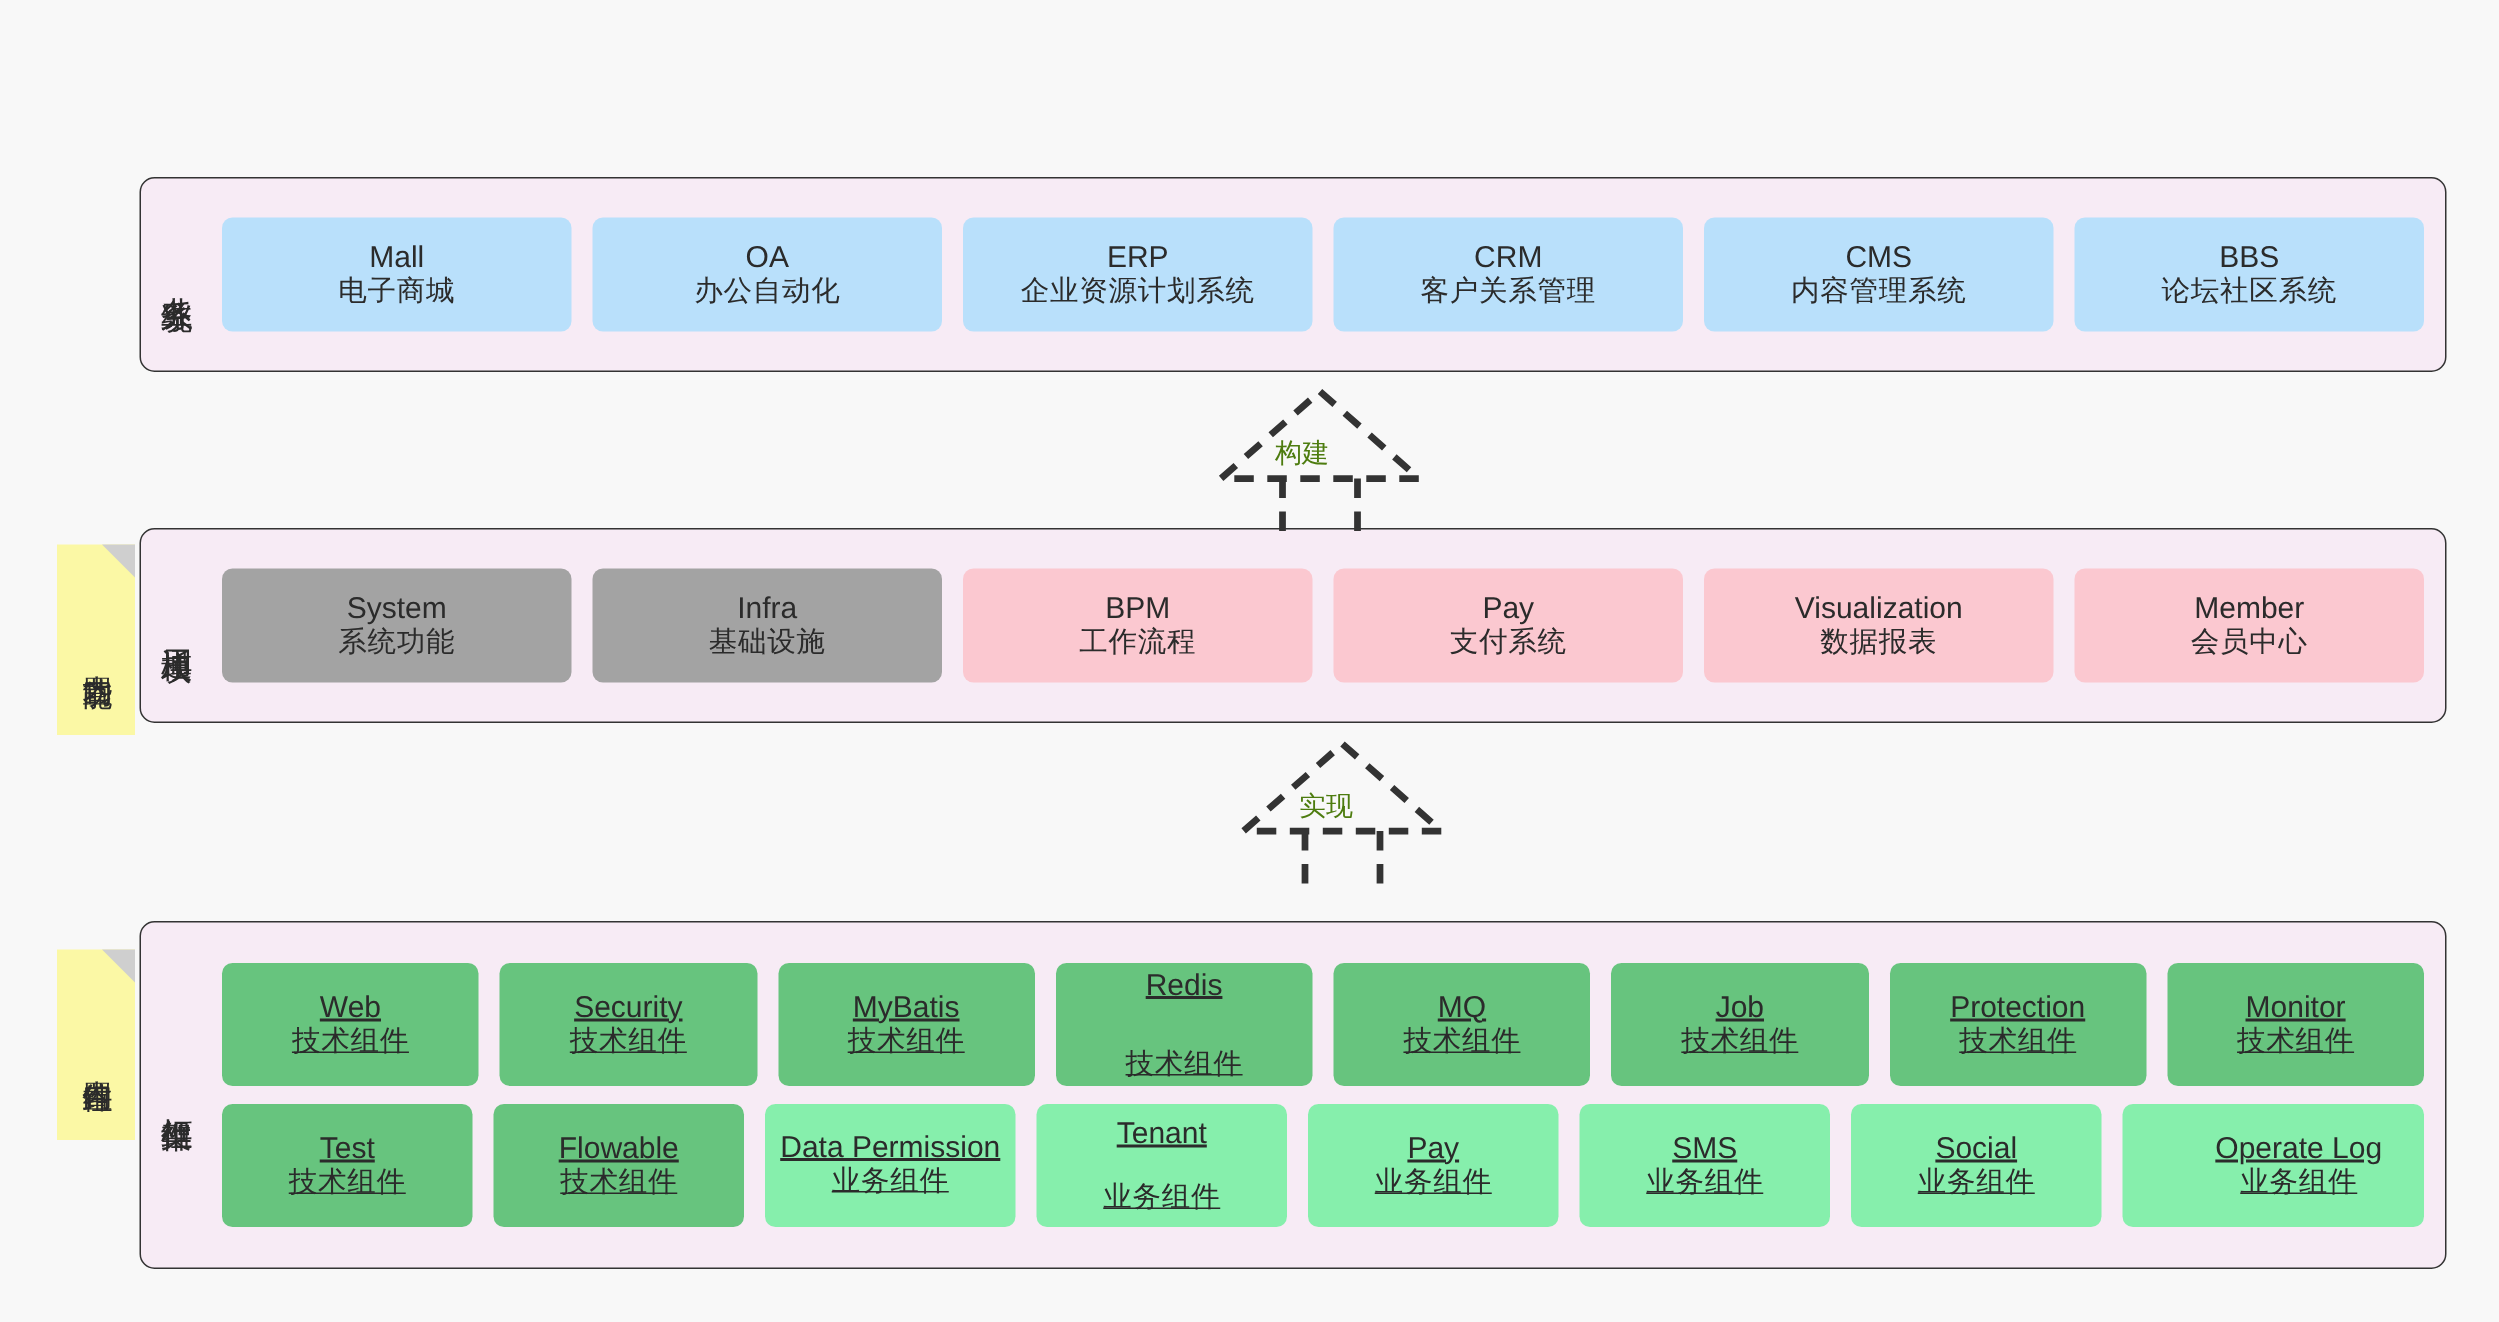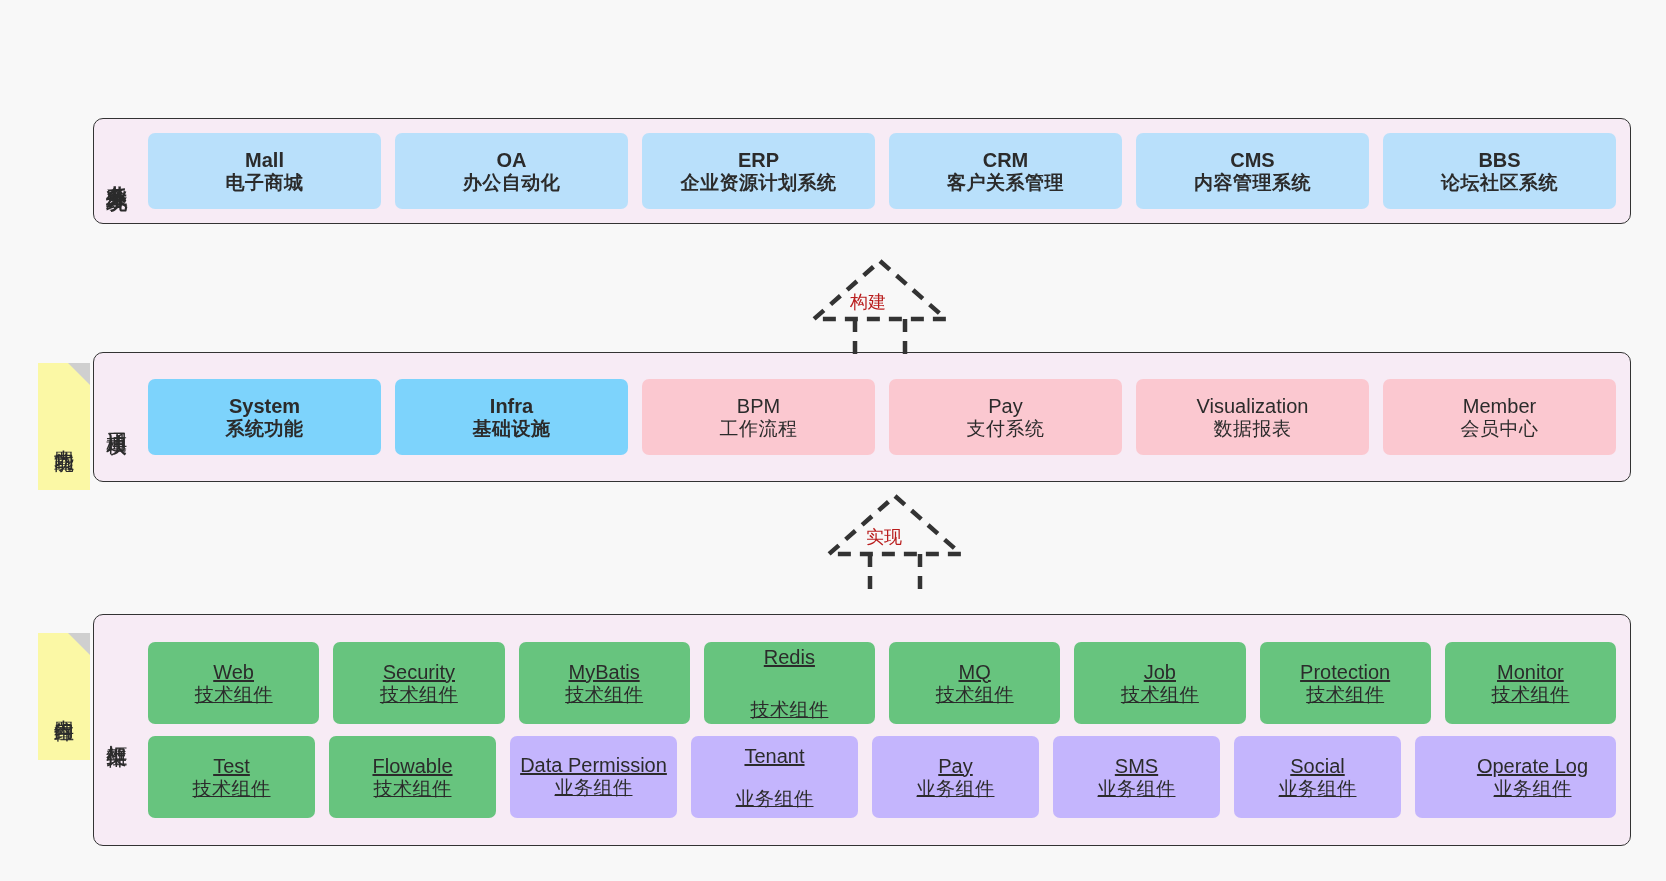--- a/index.html
+++ b/index.html
@@ -91,24 +91,24 @@
   .card .cn {
     font-size: 19px;
     letter-spacing: 0.5px;
   }
   .card.wrap-en .en {
     white-space: normal;
     line-height: 1.12;
   }
 
   .c-blue        { background: #b9e0fb; }
-  .c-red         { background: #7dd3fc; font-weight: bold; }
+  .c-red         { background: #a3a3a3; }
   .c-pink        { background: #fbc8d0; }
   .c-green       { background: #67c47e; }
-  .c-lightgreen  { background: #c4b5fd; }
+  .c-lightgreen  { background: #86efac; }
 
   
   .note {
     position: absolute;
     background: #fbf8a5;
     box-sizing: border-box;
     display: flex;
     align-items: center;
     justify-content: center;
     font-size: 20px;
@@ -131,32 +131,32 @@
   }
 
   
   .uml {
     position: absolute;
     z-index: 2;
   }
   .uml-label {
     position: absolute;
     font-size: 18px;
-    color: #b91c1c;
+    color: #4d7c0f;
     background: transparent;
     white-space: nowrap;
     z-index: 3;
   }
 </style>
 </head>
 <body>
 
 <div id="canvas">
 
-  <div class="layer" id="layer-business-system" style="left:93px; top:118px; width:1538px; height:106px;font-weight:bold;">
+  <div class="layer" id="layer-business-system" style="left:93px; top:118px; width:1538px; height:130px;">
     <div class="layer-title">业务系统</div>
     <div class="layer-body">
 
       <div class="card c-blue" style="height:76px;">
         <div class="en">Mall</div>
         <div class="cn">电子商城</div>
       </div>
 
       <div class="card c-blue" style="height:76px;">
         <div class="en">OA</div>

